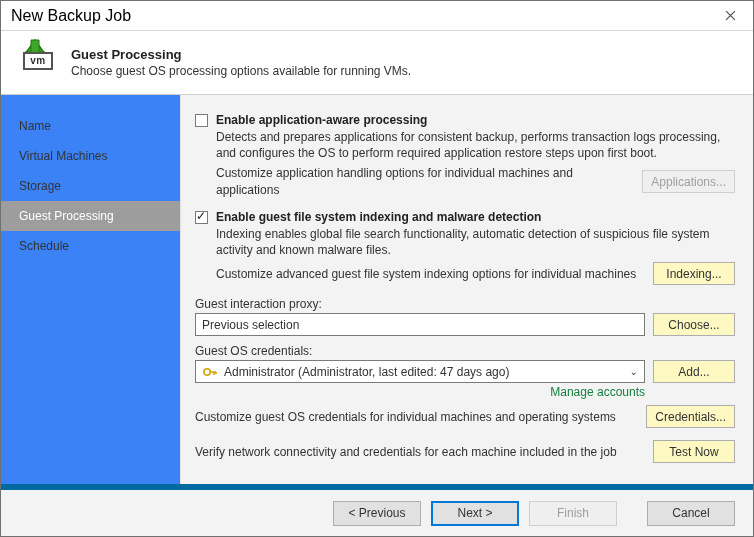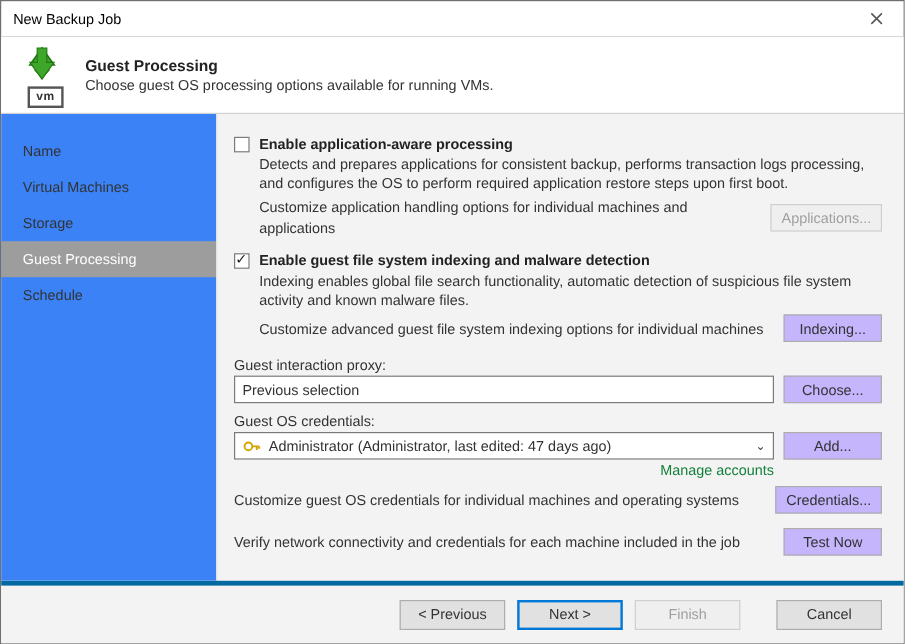--- a/index.html
+++ b/index.html
@@ -10,21 +10,21 @@
     width: 754px; height: 537px;
     border: 1px solid #707070;
     background: #fff;
     display: flex; flex-direction: column;
     position: relative;
   }
 
   
   .titlebar {
     height: 30px; display: flex; align-items: center;
-    padding: 0 0 0 10px; font-size: 12px; color: #000;
+    padding: 0 0 0 10px; font-size: 16px; color: #000;
     border-bottom: 1px solid #d7d7d7;
   }
   .titlebar .title { flex: 1; }
   .titlebar .close {
     width: 45px; height: 29px; display: flex; align-items: center; justify-content: center;
     font-size: 15px; color: #555;
   }
 
   
   .headerband {
@@ -76,21 +76,21 @@
   .chk-label { font-weight: 700; color: #222; }
   .chk-desc  { color: #333; margin: 2px 0 0 21px; line-height: 1.35; }
   .chk-desc2-row {
     display: flex; align-items: center; justify-content: space-between;
     margin: 4px 0 0 21px;
   }
   .chk-desc2-row span { flex: 1; padding-right: 8px; line-height: 1.35; }
 
   .btn {
     height: 23px; min-width: 82px; padding: 0 8px;
-    background: #c4b5fd; border: 1px solid #adadad;
+    background: #fef9c3; border: 1px solid #adadad;
     font-size: 12px; color: #333;
     display: inline-flex; align-items: center; justify-content: center;
     cursor: default;
   }
   .btn[disabled] { color: #a0a0a0; border-color: #cfcfcf; background: #efefef; }
 
   .field-label { margin: 6px 0 2px 0; color: #333; }
 
   .field-row {
     display: flex; align-items: stretch; gap: 8px;
@@ -114,41 +114,41 @@
   .link { color: #15803d; cursor: pointer; }
 
   .line-row {
     display: flex; align-items: center; justify-content: space-between;
     margin-top: 6px;
   }
   .line-row > span { flex: 1; padding-right: 8px; }
 
   
   .footer {
-    height: 52px; border-top: 4px solid #0369a1;
+    height: 52px; border-top: 6px solid #0369a1;
     background: #f3f3f3;
     display: flex; align-items: center; justify-content: flex-end;
     gap: 10px; padding: 0 18px;
   }
   .footer .btn2 {
     height: 25px; min-width: 88px; padding: 0 8px;
     background: #e1e1e1; border: 1px solid #adadad;
     font-size: 12px; color: #333;
     display: inline-flex; align-items: center; justify-content: center;
   }
   .footer .btn2.primary { border: 2px solid #0078d7; background:#e1e1e1; }
   .footer .btn2[disabled] { color: #a0a0a0; border-color: #cfcfcf; background:#efefef; }
   .footer .spacer { width: 10px; }
 
   
   .arrow {
     position: absolute; left: 8px; top: -2px;
   }
   .vmbadge {
-    position: absolute; left: 12px; top: 32px;
+    position: absolute; left: 12px; top: 12px;
     width: 30px; height: 18px;
     background: #fff; border: 2px solid #555;
     font-size: 10px; font-weight: 700; color: #333;
     display: flex; align-items: center; justify-content: center;
     letter-spacing: 0.5px;
   }
   .vmbadge::before {
     content: ""; position: absolute; left: -8px; top: -6px;
     width: 30px; height: 18px; border: 2px solid #bbb;
     background: #eee; z-index: -1;

